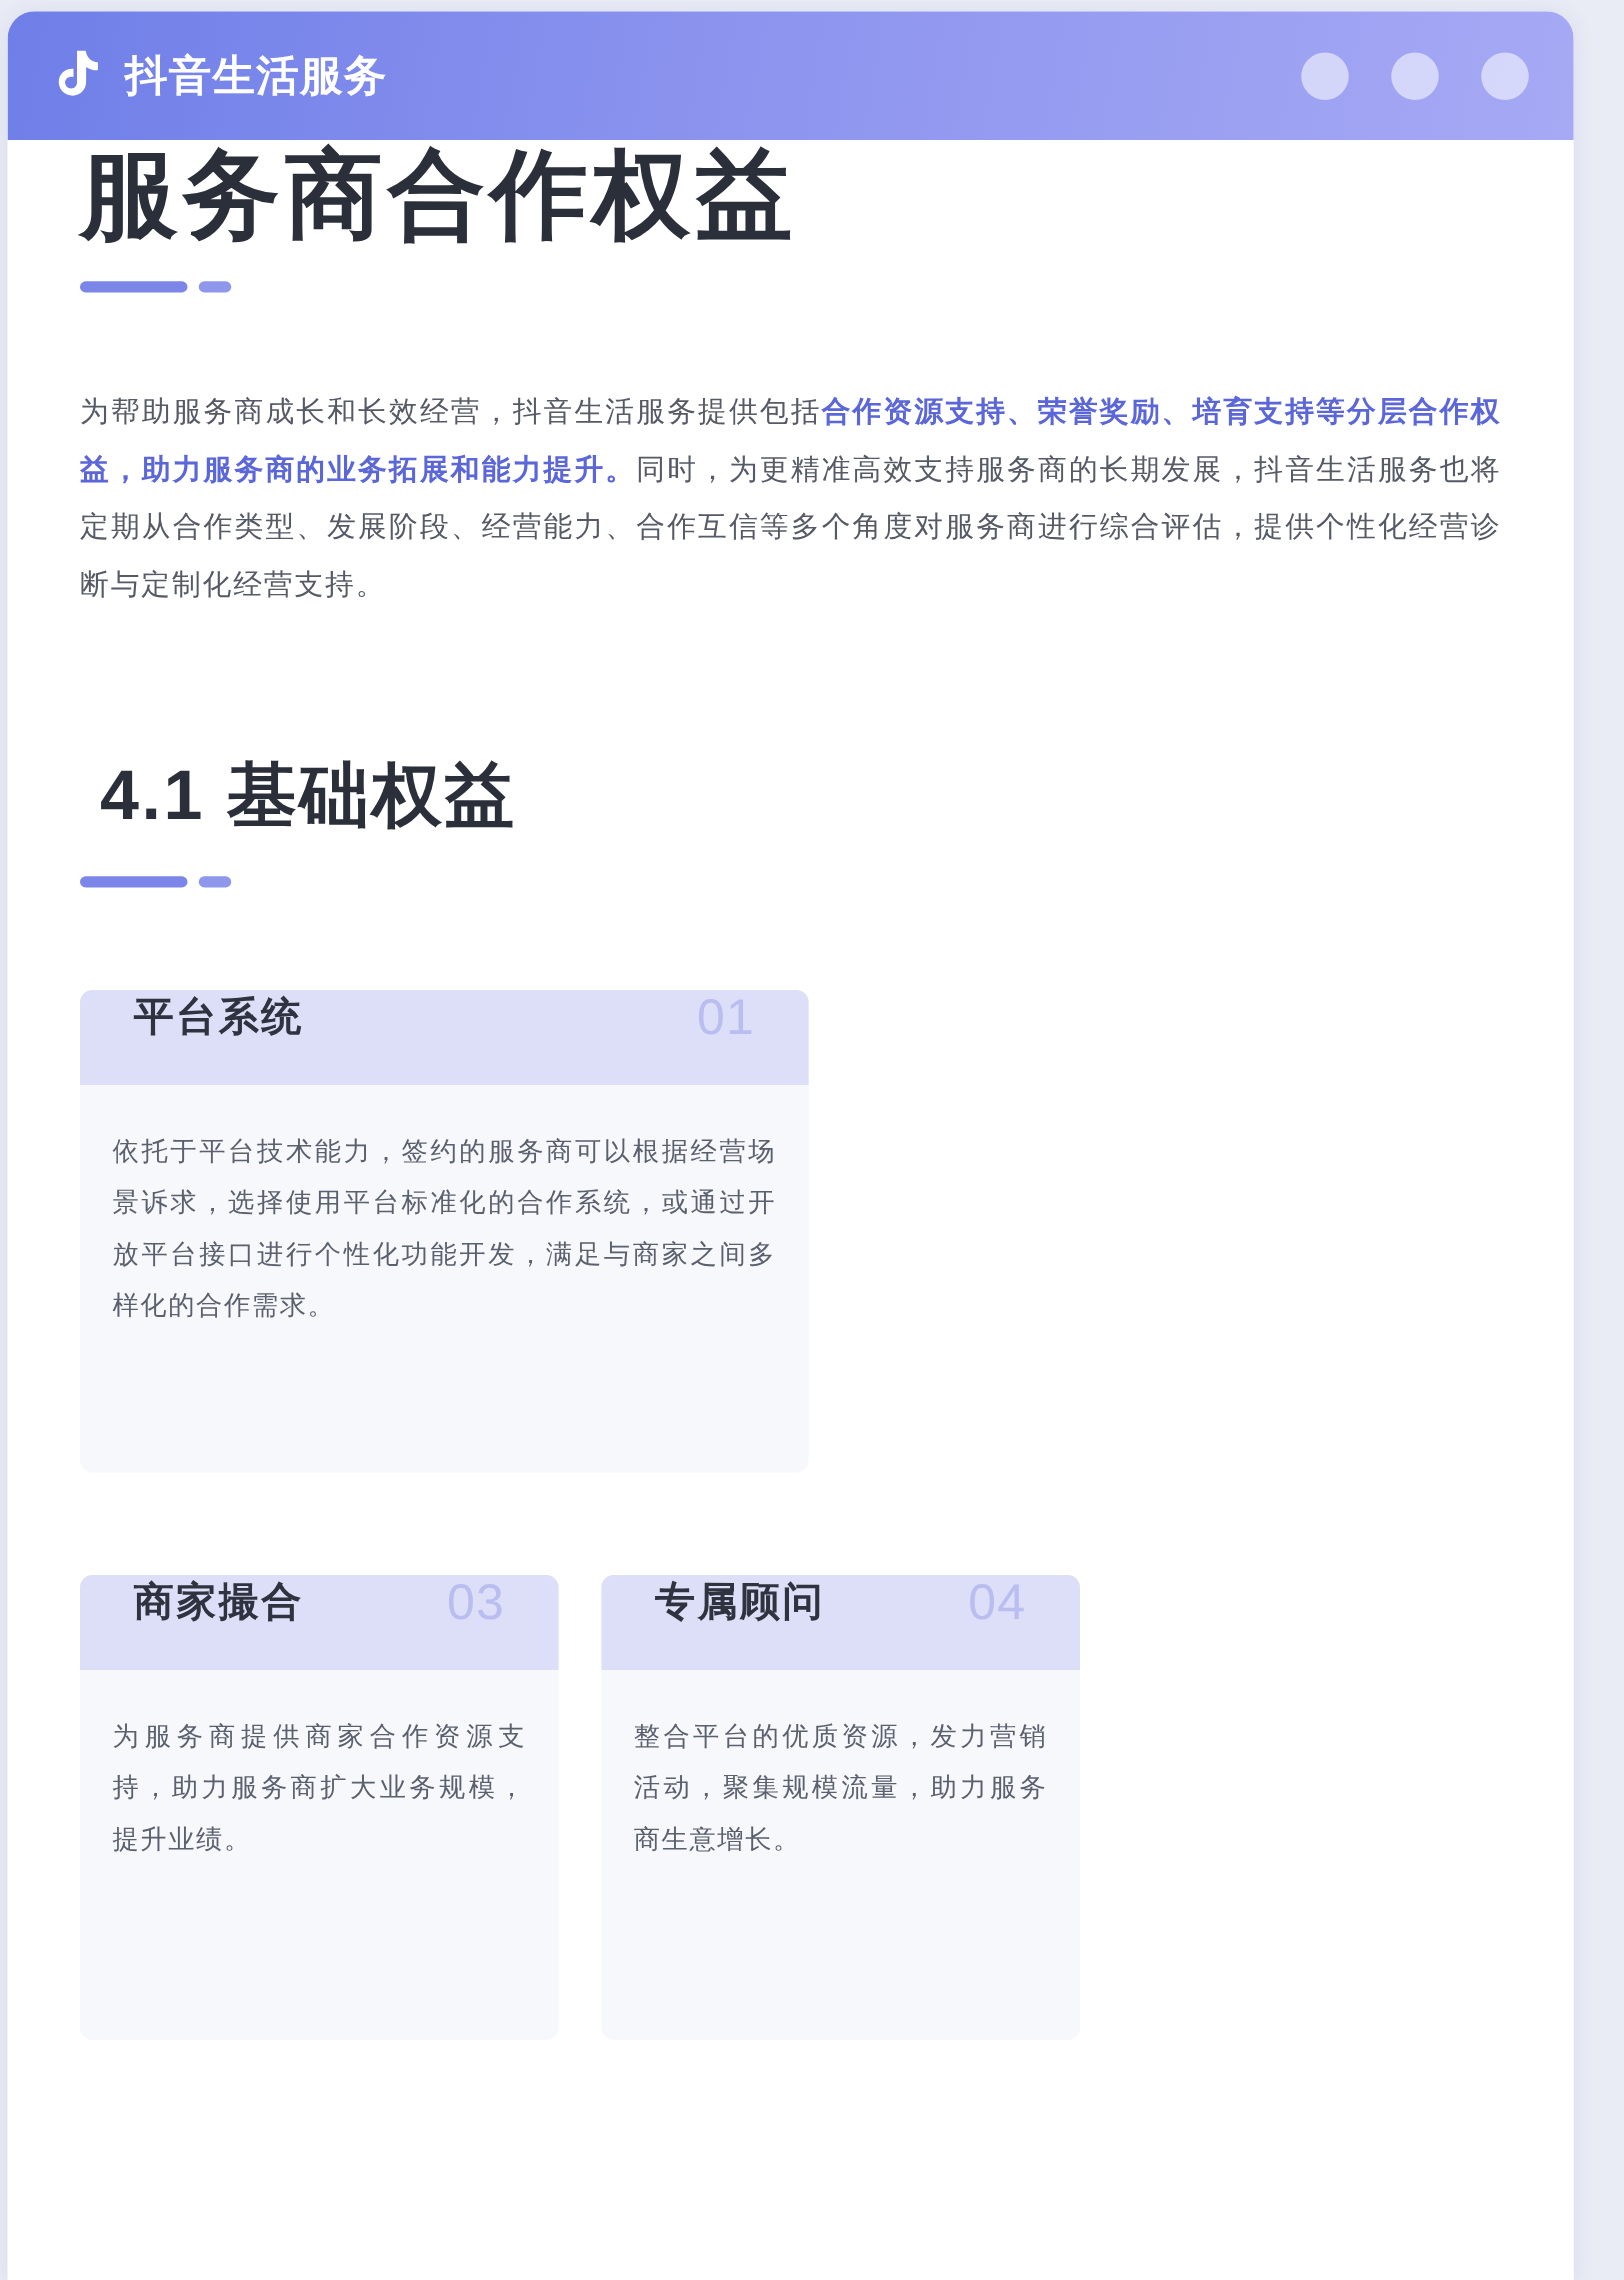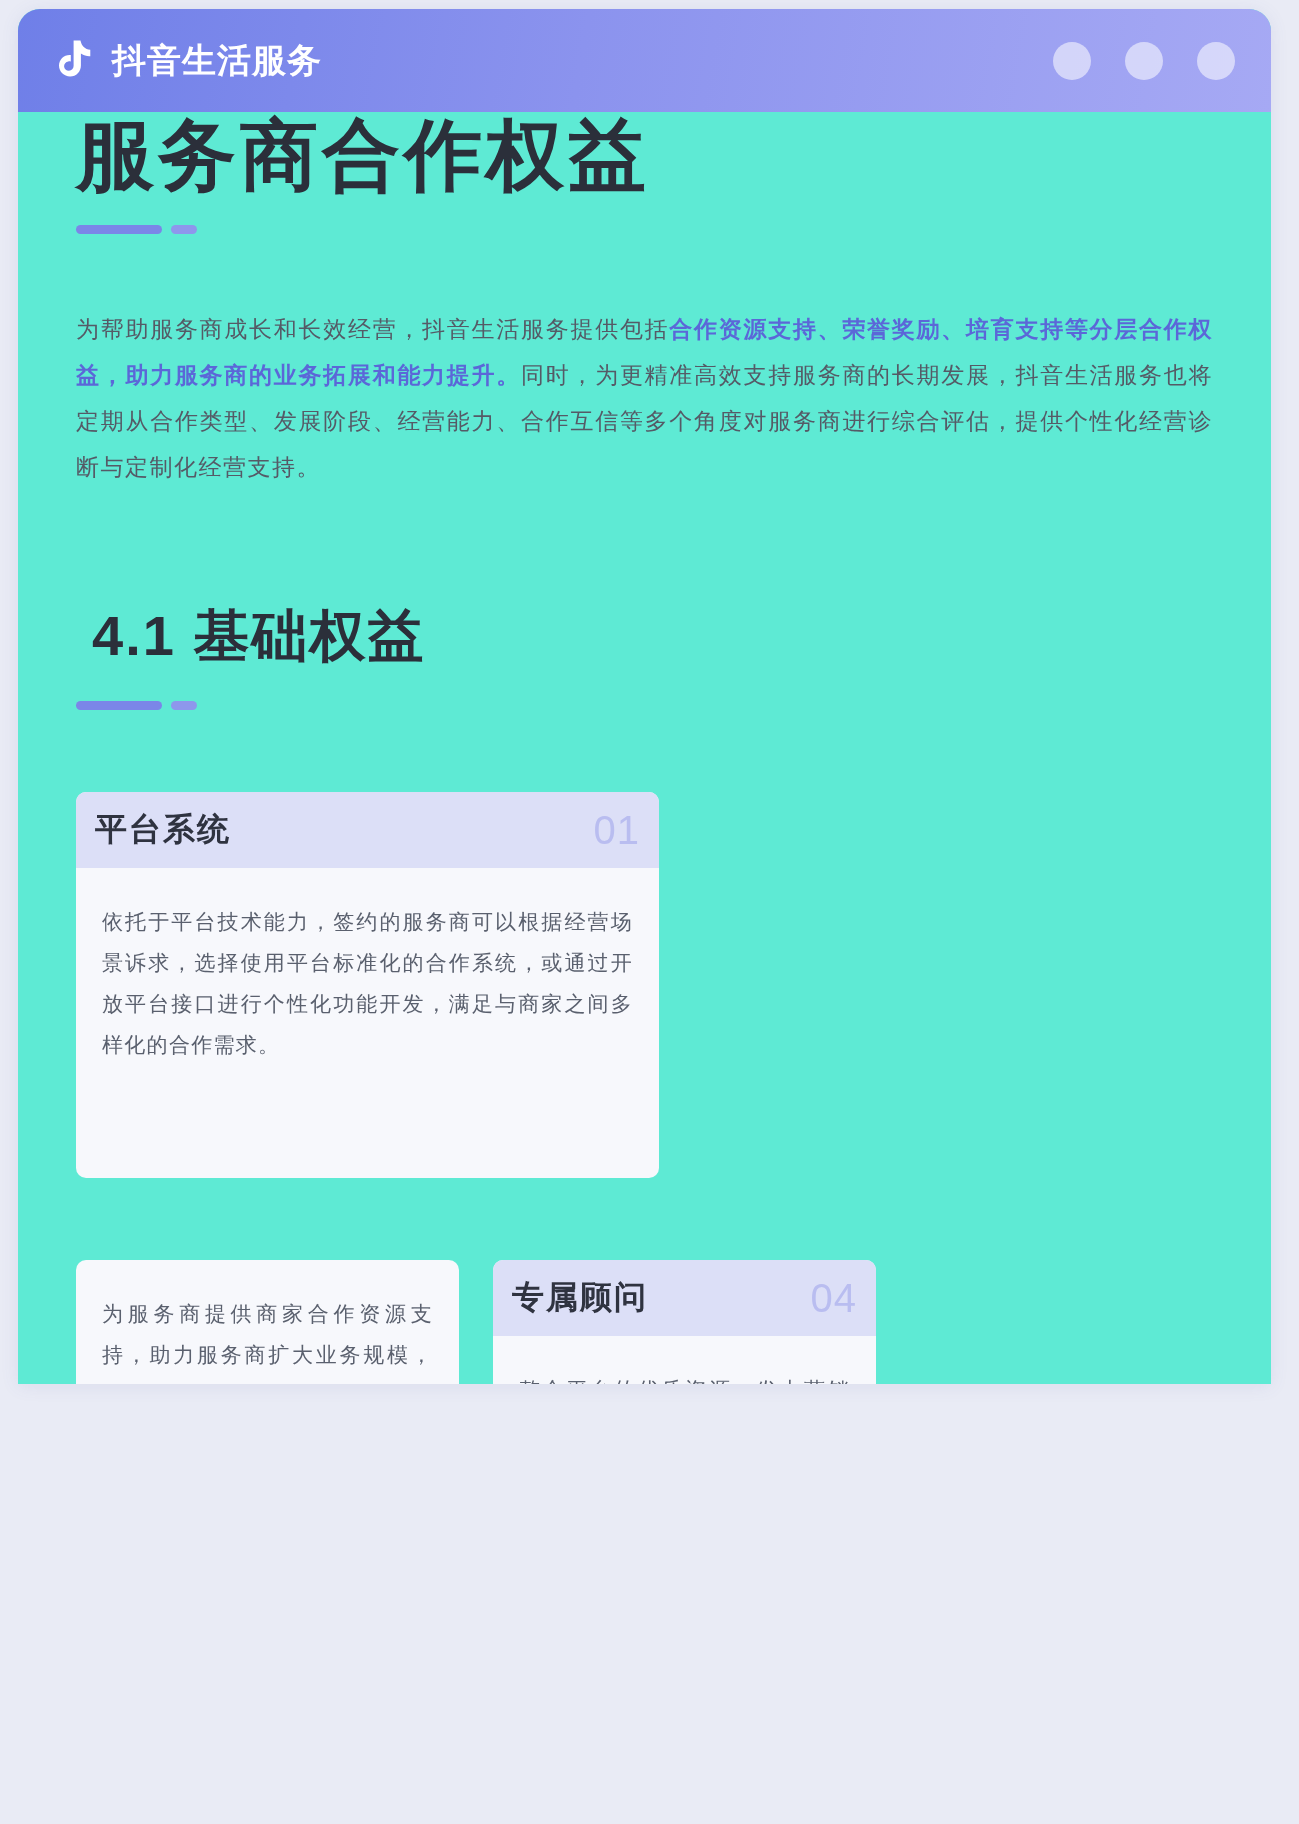--- a/index.html
+++ b/index.html
@@ -10,25 +10,25 @@
   }
   .page {
     position: relative;
     width: 1299px;
     height: 1824px;
     background: #e9ebf5;
     overflow: hidden;
   }
   .card {
     position: absolute;
-    left: 18px;
+    left: 6px;
     top: 9px;
     width: 1253px;
-    height: 1375px;
-    background: #5eead4;
+    height: 1815px;
+    background: #ffffff;
     border-radius: 22px 22px 0 0;
     box-shadow: 0 2px 18px rgba(90, 100, 170, 0.10);
     overflow: hidden;
   }
   
   .titlebar {
     position: relative;
     height: 103px;
     background: linear-gradient(100deg, #6f7fe8 0%, #8b93ee 45%, #a6a9f4 100%);
     display: flex;
@@ -128,23 +128,22 @@
     background: #f7f8fc;
     border-radius: 10px;
     overflow: hidden;
     display: flex;
     flex-direction: column;
   }
   .feat-head {
     background: #dcdff7;
     height: 76px;
     display: flex;
-    align-items: center;
     justify-content: space-between;
-    padding: 0 19px;
+    padding: 0 43px;
     box-sizing: border-box;
   }
   .feat-title {
     font-size: 32px;
     font-weight: bold;
     color: #2f3340;
     letter-spacing: 2px;
   }
   .feat-num {
     font-size: 40px;
@@ -208,20 +207,24 @@
           <div class="feat-head">
             <span class="feat-title">平台系统</span>
             <span class="feat-num">01</span>
           </div>
           <div class="feat-body">依托于平台技术能力，签约的服务商可以根据经营场景诉求，选择使用平台标准化的合作系统，或通过开放平台接口进行个性化功能开发，满足与商家之间多样化的合作需求。</div>
         </div>
       </div>
 
       <div class="grid row2">
         <div class="feat">
+          <div class="feat-head">
+            <span class="feat-title">商家撮合</span>
+            <span class="feat-num">03</span>
+          </div>
           <div class="feat-body">为服务商提供商家合作资源支持，助力服务商扩大业务规模，提升业绩。</div>
         </div>
         <div class="feat">
           <div class="feat-head">
             <span class="feat-title">专属顾问</span>
             <span class="feat-num">04</span>
           </div>
           <div class="feat-body">整合平台的优质资源，发力营销活动，聚集规模流量，助力服务商生意增长。</div>
         </div>
 

